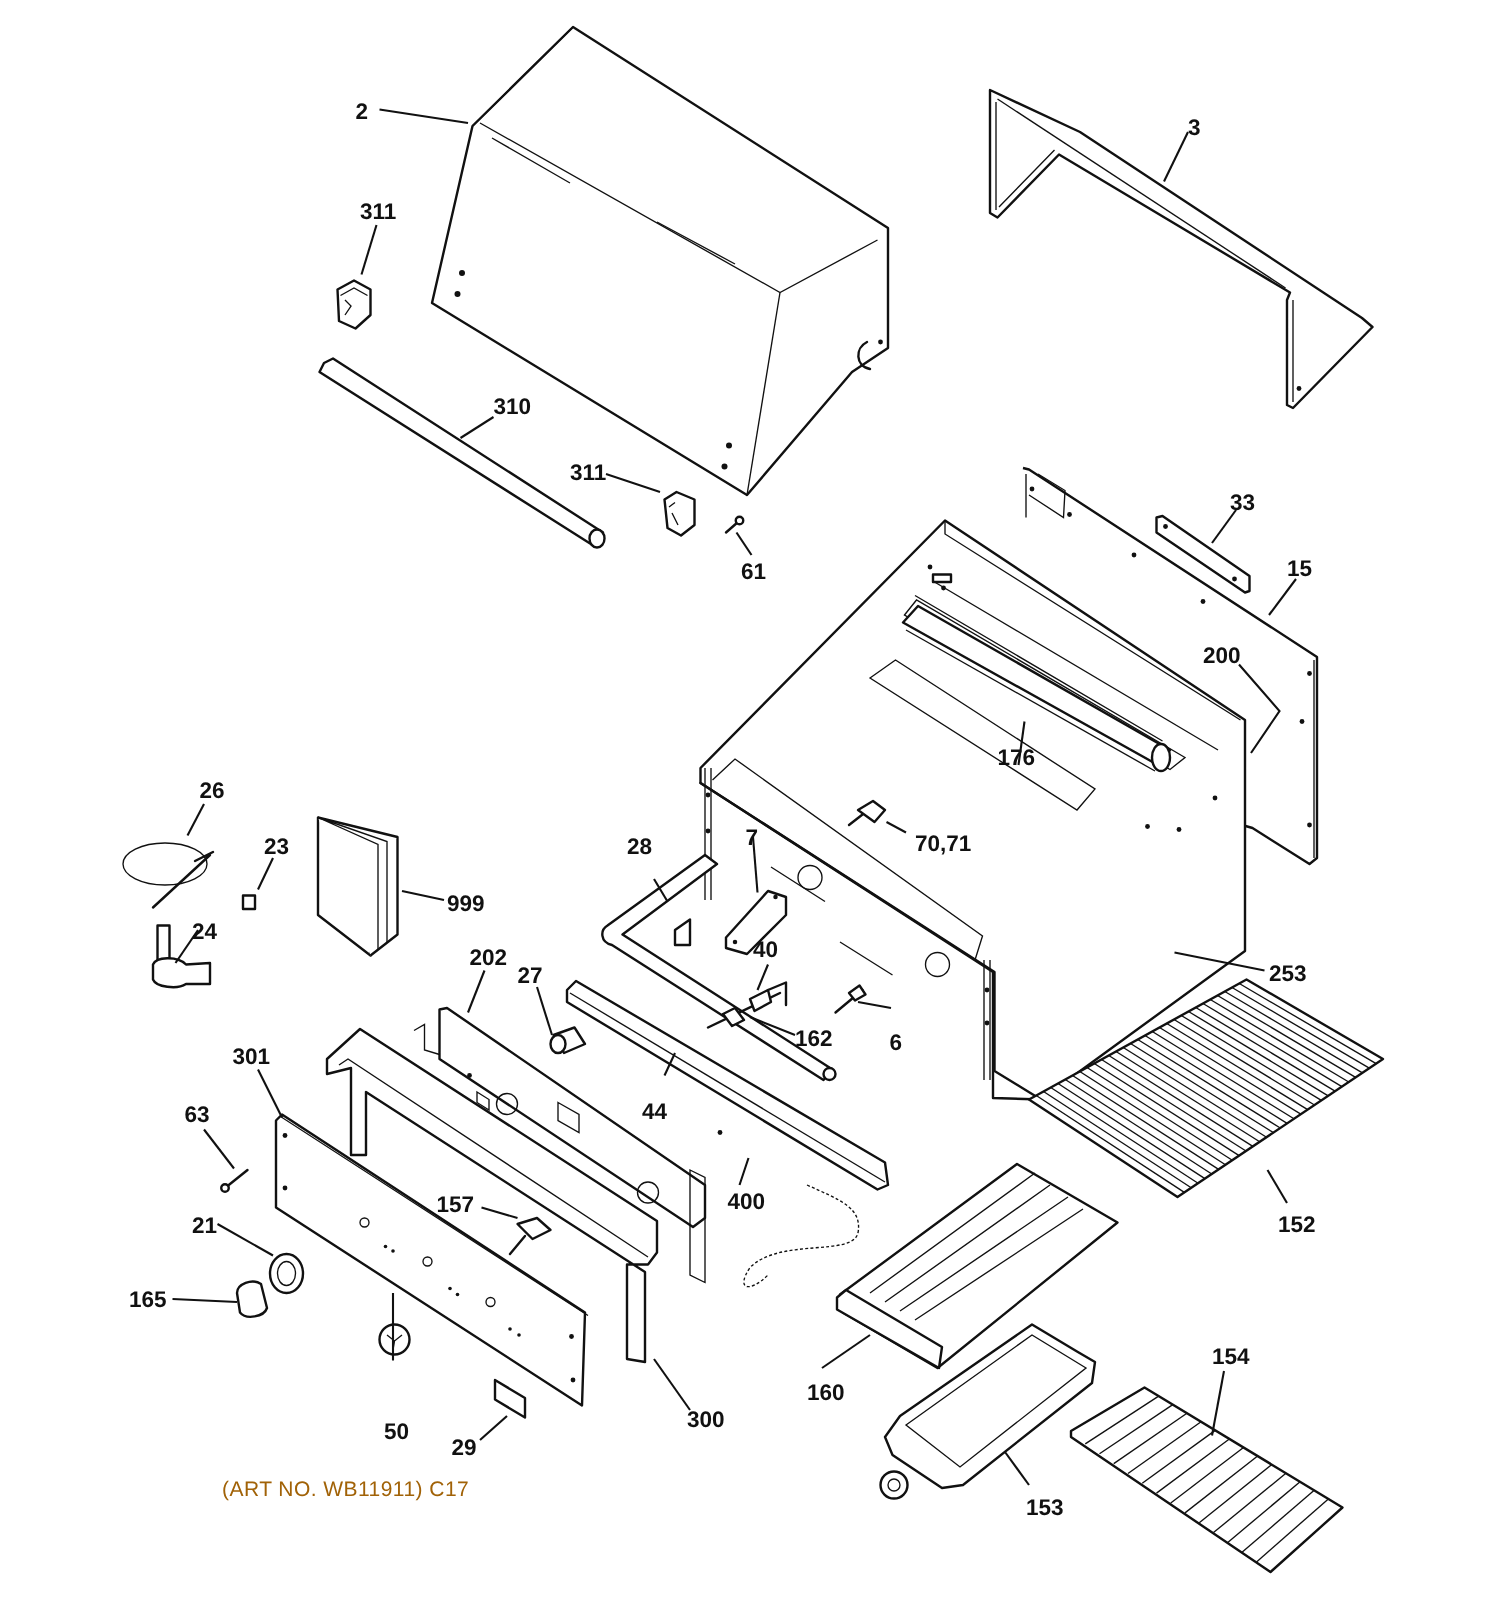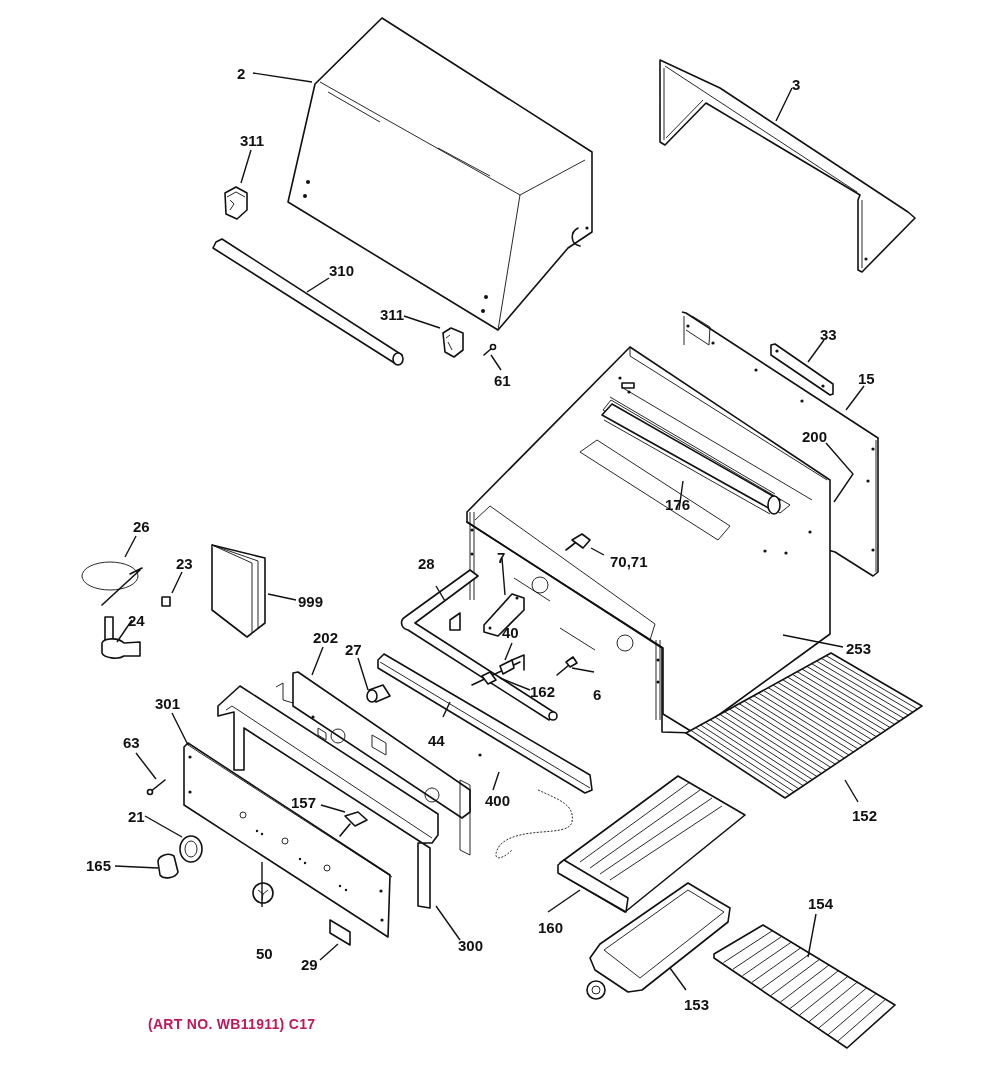--- a/index.html
+++ b/index.html
@@ -4,21 +4,21 @@
 <style>
   html, body { margin: 0; padding: 0; background: #ffffff; }
   body { width: 1000px; height: 1067px; position: relative; overflow: hidden; font-family: "Liberation Sans", sans-serif; }
   #diagram { position: absolute; left: 0; top: 0; width: 1000px; height: 1067px; }
   .ln { fill: none; stroke: #111; stroke-width: 1.6; stroke-linejoin: round; stroke-linecap: round; }
   .thin { fill: none; stroke: #111; stroke-width: 0.9; }
   .fillw { fill: #fff; stroke: #111; stroke-width: 1.6; stroke-linejoin: round; }
   .dot { fill: #111; }
   .leader { stroke: #111; stroke-width: 1.4; fill: none; }
   .lbl { font-family: "Liberation Sans", sans-serif; font-weight: bold; font-size: 15px; fill: #111; }
-  .caption { position: absolute; left: 148px; top: 1016px; font-weight: bold; font-size: 14px; color: #be185d; letter-spacing: 0.3px; }
+  .caption { position: absolute; left: 148px; top: 984px; font-weight: normal; font-size: 14px; color: #a16207; letter-spacing: 0.3px; }
 </style>
 </head>
 <body>
 
 <svg id="diagram" viewBox="0 0 1000 1067" xmlns="http://www.w3.org/2000/svg">
 
   <g>
     <path class="fillw" d="M382,18 L592,152 L592,232 L568,248 L498,330 L288,202 L315,84 Z"></path>
     <path class="thin" d="M315,84 L382,18"></path>
     <path class="thin" d="M320,82 L520,195 L585,160"></path>

